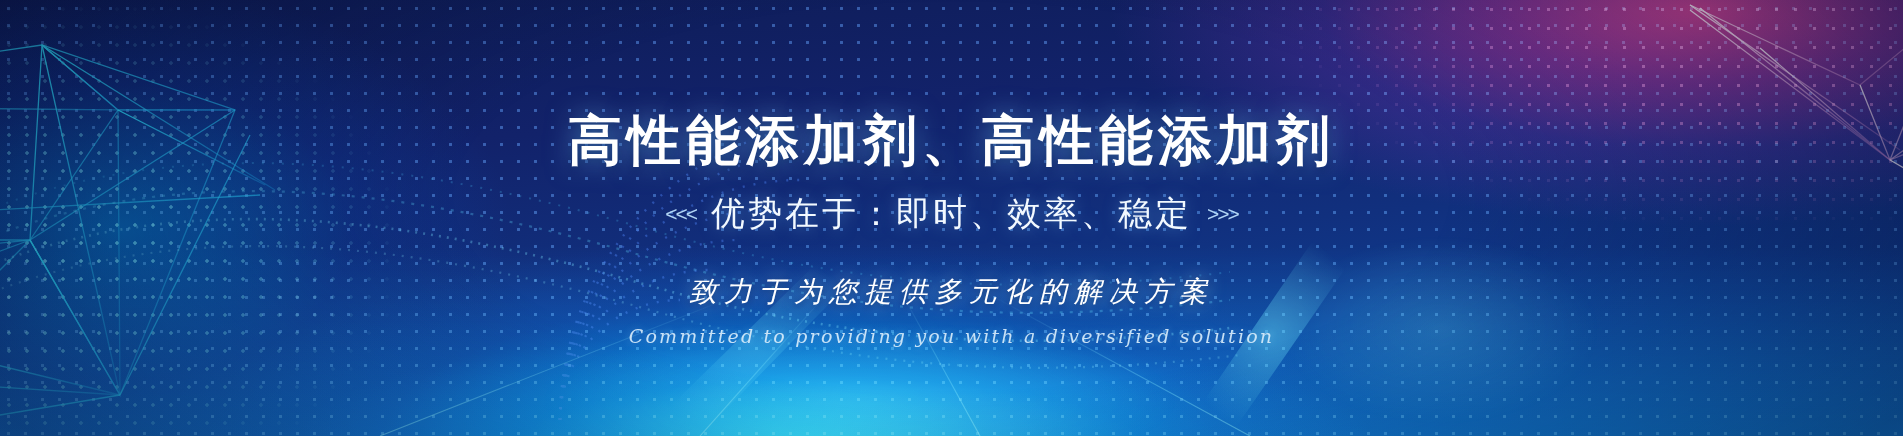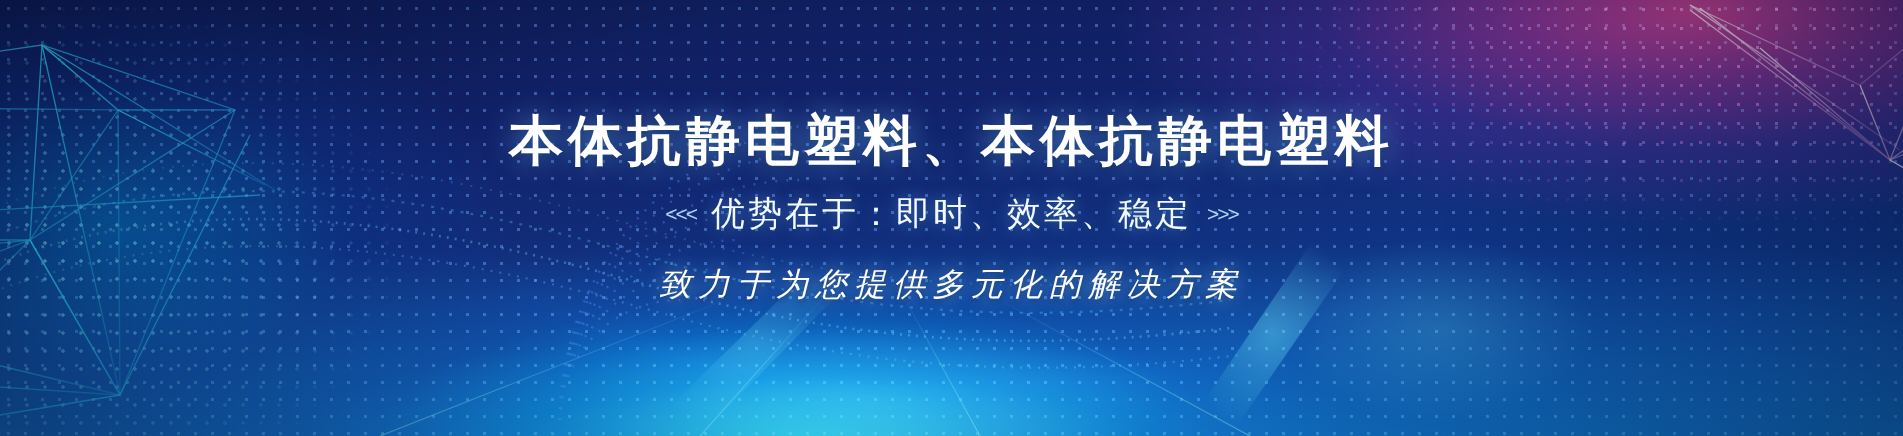--- a/index.html
+++ b/index.html
@@ -97,25 +97,25 @@
     font-weight:300;
   }
   .subtitle {
     color:#f2f9ff;
     font-size:34px;
     letter-spacing:3px;
     text-shadow:0 0 16px rgba(120,200,255,.5);
   }
 
   .script {
-    margin-top:26px;
+    margin-top:36px;
     color:#ffffff;
     font-family:"DejaVu Serif","Liberation Serif",serif;
     font-style:italic;
-    font-size:32px;
+    font-size:28px;
     letter-spacing:7px;
     text-shadow:0 0 18px rgba(150,220,255,.7), 0 1px 6px rgba(0,30,90,.8);
     white-space:nowrap;
   }
 
   .en {
     margin-top:14px;
     color:#d7ecfb;
     font-family:"DejaVu Serif","Liberation Serif",serif;
     font-style:italic;
@@ -223,24 +223,25 @@
       <ellipse cx="1440" cy="330" rx="160" ry="95" fill="url(#swoosh)" opacity=".5"></ellipse>
       <ellipse cx="860" cy="400" rx="320" ry="80" fill="url(#swoosh)" opacity=".55"></ellipse>
     </g>
   </svg>
 
   <div class="floor"></div>
   <div class="vignette"></div>
 
   <div class="copy">
 
-    <div class="title">本体抗静电塑料、本体抗静电塑料</div>
+    <div class="title">高性能添加剂、高性能添加剂</div>
 
     <div class="subtitle-row">
       <span class="chev">&lt;&lt;&lt;</span>
       <span class="subtitle">优势在于：即时、效率、稳定</span>
       <span class="chev">&gt;&gt;&gt;</span>
     </div>
 
     <div class="script">致力于为您提供多元化的解决方案</div>
 
+    <div class="en">Committed to providing you with a diversified solution</div>
   </div>
 </div>
 
 </body></html>

